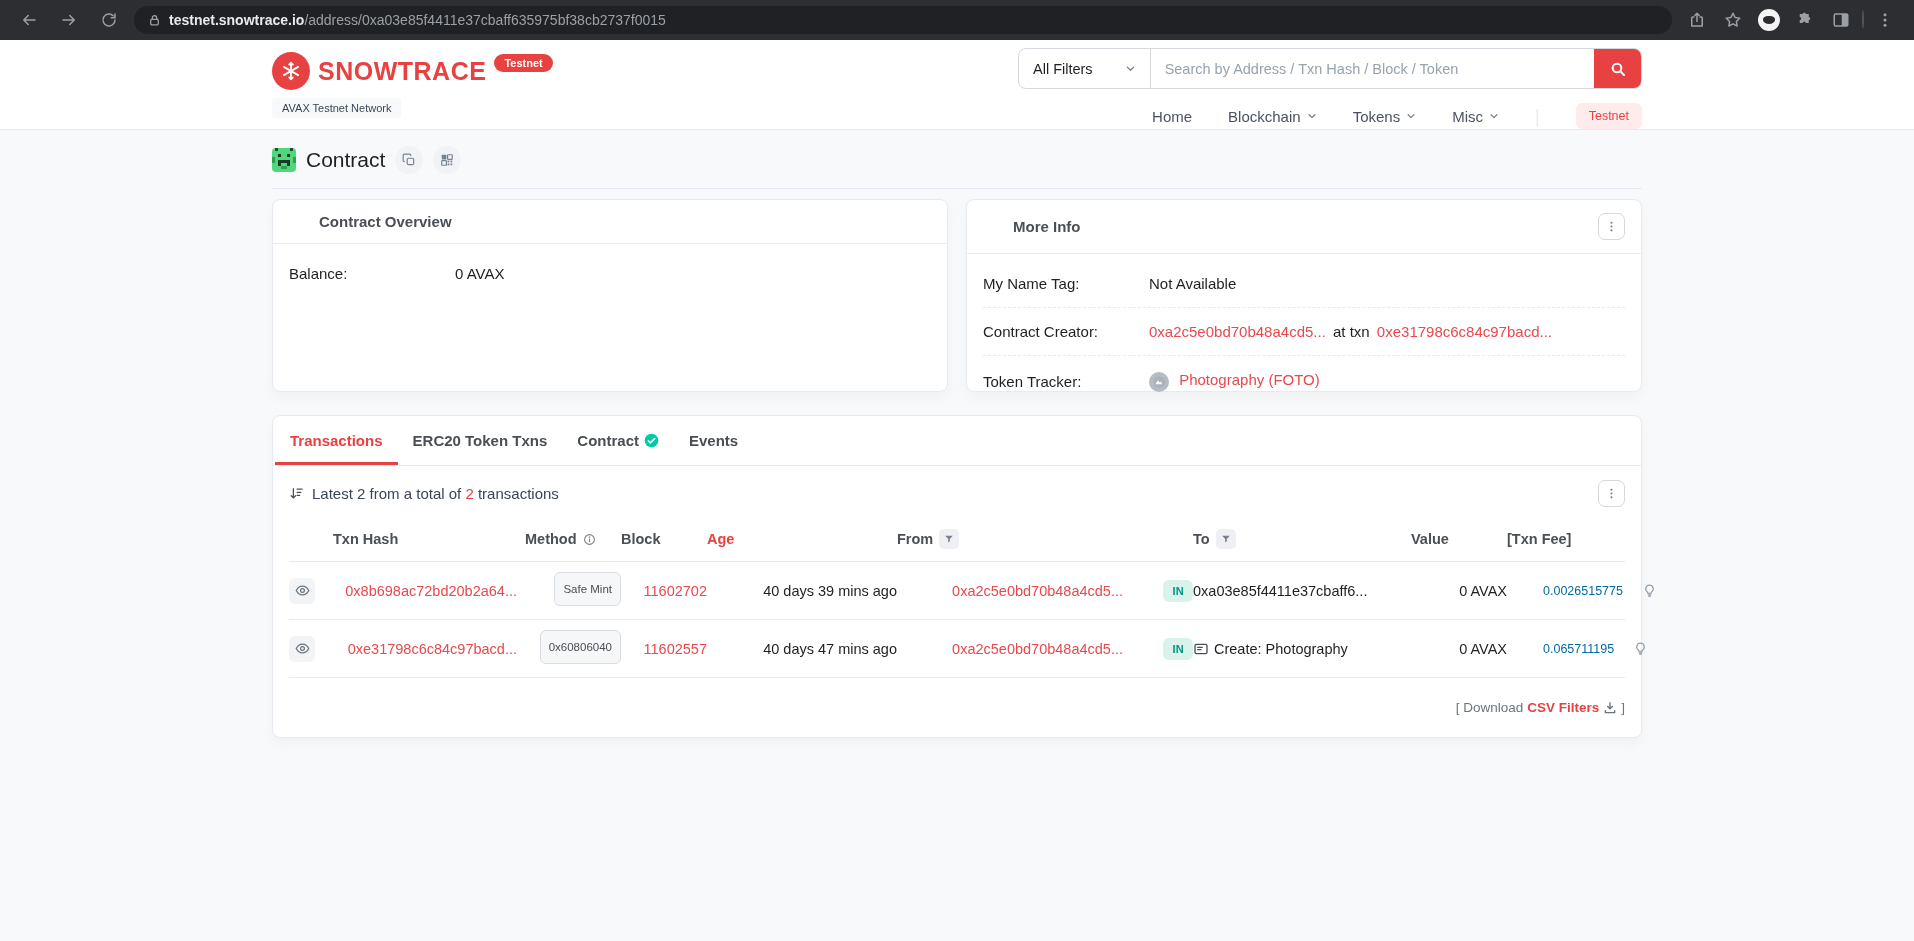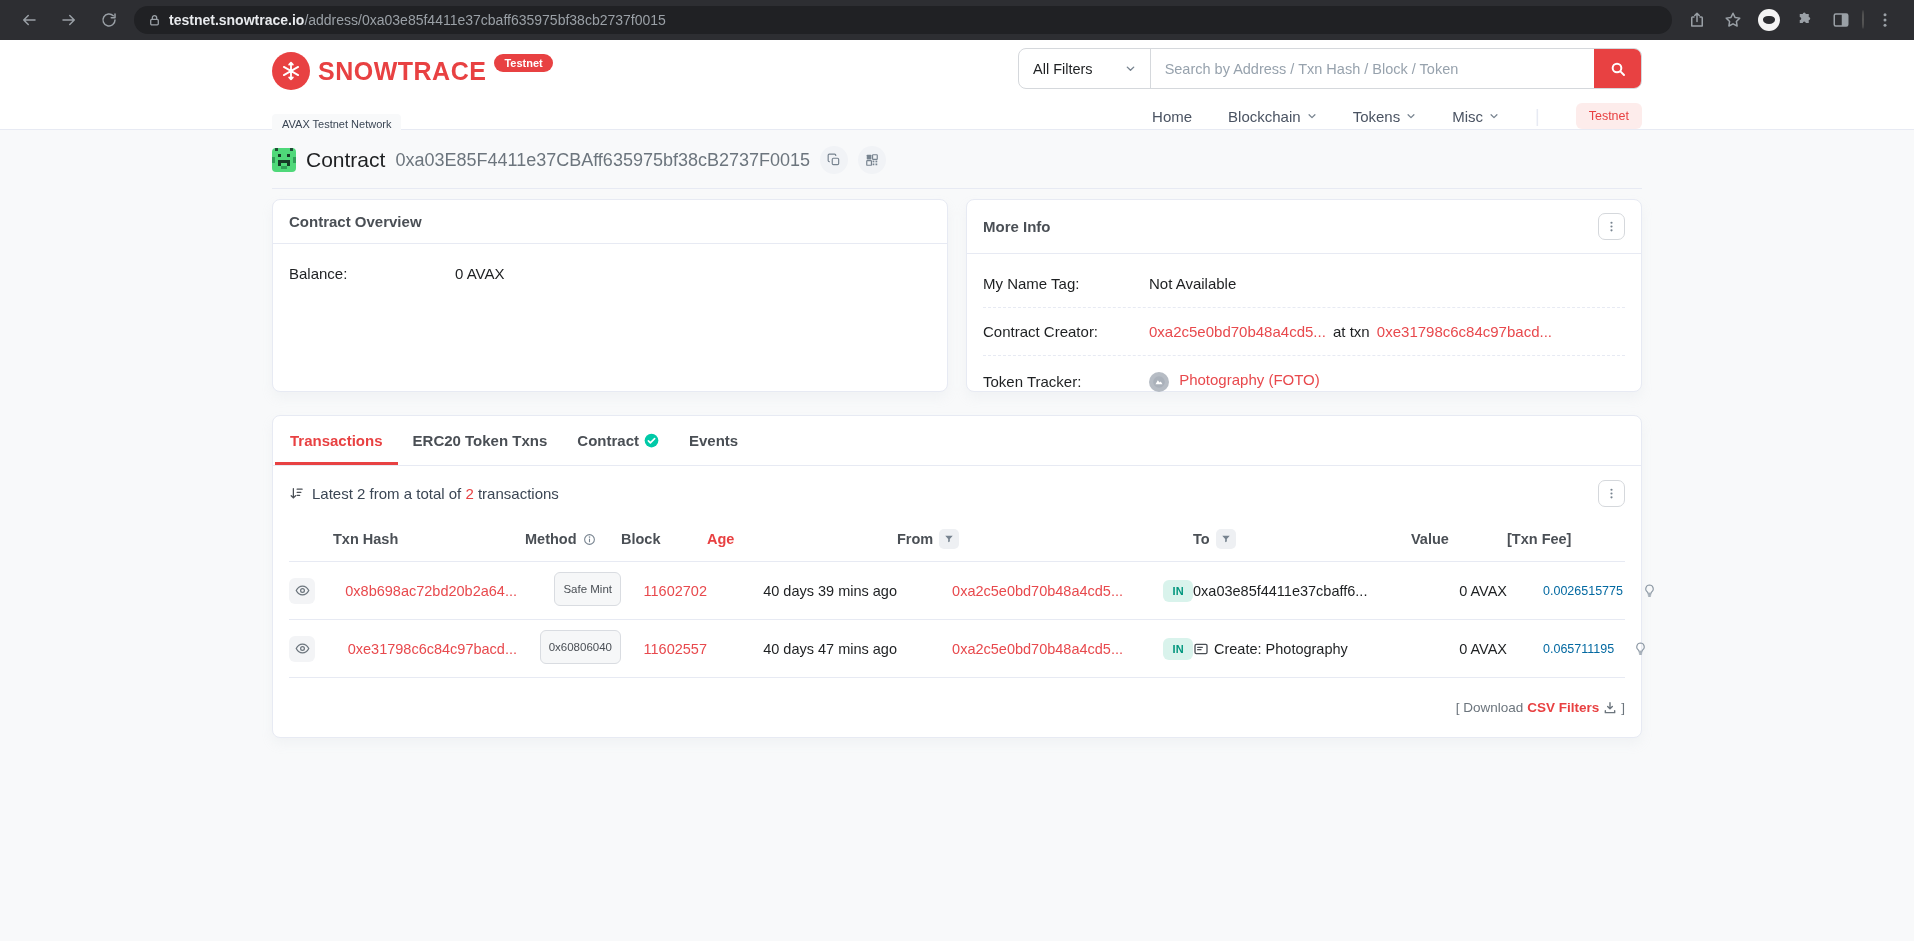--- a/index.html
+++ b/index.html
@@ -22,21 +22,21 @@
   
   .site-header { background:#fff; border-bottom:1px solid #e7eaf3; height:90px; }
   .container { width:1370px; margin:0 auto; }
   .header-inner { display:flex; justify-content:space-between; height:100%; }
   .brand-block { padding-top:12px; }
   .brand-row { display:flex; align-items:flex-start; gap:8px; }
   .brand-logo { width:38px; height:38px; border-radius:50%; background:#e84142; display:flex; align-items:center; justify-content:center; }
   .brand-logo svg { width:22px; height:22px; }
   .brand-name { font-size:25px; font-weight:bold; color:#e84142; letter-spacing:.5px; line-height:38px; }
   .brand-badge { background:#e84142; color:#fff; font-size:11px; font-weight:bold; padding:3px 10px; border-radius:10px; margin-top:2px; }
-  .network-pill { display:inline-block; margin-top:24px; background:#f8f9fa; border-radius:4px; padding:4px 10px; font-size:11px; color:#3b4654; }
+  .network-pill { display:inline-block; margin-top:8px; background:#f8f9fa; border-radius:4px; padding:4px 10px; font-size:11px; color:#3b4654; }
   .header-right { padding-top:8px; display:flex; flex-direction:column; align-items:flex-end; }
   .search-group { display:flex; height:42px; width:624px; border:1px solid #d5d8dc; border-radius:8px; background:#fff; overflow:hidden; }
   .filter-select { display:flex; align-items:center; gap:32px; padding:0 14px; border-right:1px solid #d5d8dc; font-size:14.5px; color:#1e2022; cursor:pointer; }
   .filter-select svg { width:11px; height:11px; color:#77838f; }
   .search-input { flex:1; border:none; outline:none; font-size:14.5px; padding:0 14px; color:#1e2022; font-family:"Liberation Sans", sans-serif; }
   .search-input::placeholder { color:#97a2ad; }
   .search-btn { width:48px; background:#e84142; border:none; margin:-1px; display:flex; align-items:center; justify-content:center; cursor:pointer; border-radius:0 8px 8px 0; }
   .search-btn svg { width:16px; height:16px; color:#fff; }
   .main-nav { display:flex; align-items:center; gap:36px; margin-top:14px; font-size:15px; color:#4a5362; }
   .nav-item { display:flex; align-items:center; gap:6px; cursor:pointer; font-weight:400; }
@@ -51,21 +51,21 @@
   .page-title { font-size:21px; color:#1e2022; font-weight:400; }
   .page-address { font-size:18px; color:#6c757d; font-weight:400; }
   .round-btn { width:28px; height:28px; border-radius:50%; background:#f1f3f6; border:none; display:flex; align-items:center; justify-content:center; color:#77838f; cursor:pointer; }
   .round-btn svg { width:14px; height:14px; }
 
   
   .cards-row { display:flex; gap:18px; margin-top:10px; }
   .card { background:#fff; border:1px solid #e7eaf3; border-radius:8px; box-shadow:0 6px 12px rgba(189,197,209,.12); }
   .info-card { width:676px; height:193px; }
   .card-header { display:flex; align-items:center; justify-content:space-between; padding:13px 16px; border-bottom:1px solid #e7eaf3; }
-  .card-title { font-size:15px; font-weight:bold; color:#4a4f55; }
+  .card-title { font-size:15px; font-weight:bold; color:#4a4f55;margin-left:30px; }
   .kebab-btn { width:27px; height:27px; border:1px solid #d5d8dc; border-radius:7px; background:#fff; display:flex; align-items:center; justify-content:center; color:#77838f; cursor:pointer; }
   .kebab-btn svg { width:13px; height:13px; }
   .card-body { padding:6px 16px; }
   .info-row { display:flex; align-items:center; padding:15px 0; font-size:15px; color:#1e2022; }
   .info-row + .info-row { border-top:1px dashed #e7eaf3; }
   .info-label { width:166px; flex:0 0 auto; }
   .red-link { color:#e8494d; text-decoration:none; cursor:pointer; }
   .token-logo { width:20px; height:20px; border-radius:50%; background:#b6bcc4; display:inline-flex; align-items:center; justify-content:center; margin-right:6px; vertical-align:-4px; }
   .token-logo svg { width:14px; height:14px; }
 
@@ -240,21 +240,20 @@
           <rect x="5" y="2" width="1" height="1" fill="#163a27"></rect>
         <rect x="0" y="3" width="1" height="2" fill="#2f9e57"></rect>
           <rect x="7" y="3" width="1" height="2" fill="#2f9e57"></rect>
         <rect x="2" y="4" width="4" height="1" fill="#163a27"></rect>
         <rect x="2" y="5" width="1" height="1" fill="#163a27"></rect>
           <rect x="5" y="5" width="1" height="1" fill="#163a27"></rect>
         <rect x="3" y="6" width="2" height="1" fill="#2f9e57"></rect>
       </svg>
     </span>
     <span class="page-title">Contract</span>
-    <span class="page-address">0xa03E85F4411e37CBAff635975bf38cB2737F0015</span>
     <button class="round-btn">
       <svg viewBox="0 0 24 24" fill="none" stroke="currentColor" stroke-width="2">
           <rect x="9" y="9" width="11" height="11" rx="2"></rect>
           <path d="M5 15H4a2 2 0 0 1-2-2V4a2 2 0 0 1 2-2h9a2 2 0 0 1 2 2v1"></path>
         </svg>
     </button>
     <button class="round-btn">
       <svg viewBox="0 0 24 24" fill="currentColor">
           <rect x="3" y="3" width="8" height="8" rx="1"></rect>
           <rect x="13" y="3" width="8" height="8" rx="1" fill="none" stroke="currentColor" stroke-width="2"></rect>

